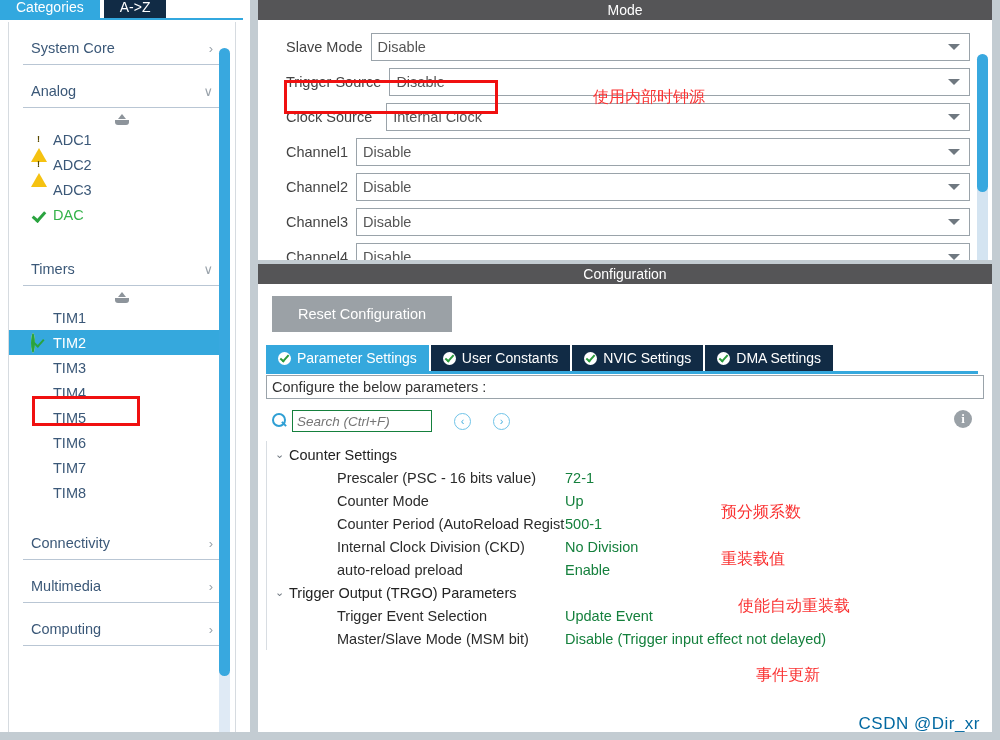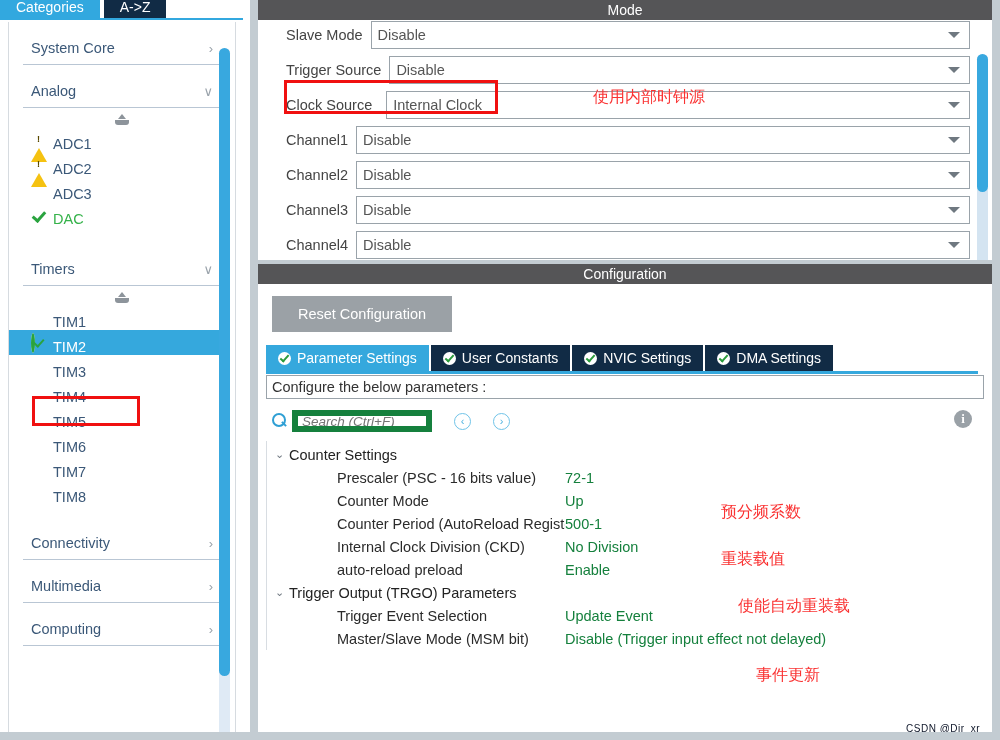--- a/index.html
+++ b/index.html
@@ -102,21 +102,21 @@
     width:14px;height:5px;
     background:#8d949b;
     border-radius:0 0 3px 3px;
   }
 
   .ip-list { padding: 0; }
   .ip-item {
     position: relative;
     height: 25px;
     display: flex;
-    align-items: flex-end;
+    align-items: center;
     padding-left: 30px;
     font-size: 14.5px;
     color: #3b5878;
   }
   .ip-item .ip-ico {
     position: absolute;
     left: 8px; top: 50%;
     transform: translateY(-50%);
     width: 16px; height: 16px;
   }
@@ -218,21 +218,21 @@
     position: absolute;
     left: 8px; top: -8px;
     width: 734px;
     height: 268px;
     background: #ffffff;
     overflow: hidden;
   }
   #mode-panel .panel-header { height: 28px; line-height: 36px; }
   .mode-body {
     position: relative;
-    padding: 0 0 0 0;
+    padding: 12px 0 0 0;
     background: #ffffff;
     height: 240px;
   }
   .mode-row {
     display: flex;
     align-items: center;
     height: 30px;
     margin-bottom: 5px;
     padding-left: 28px;
   }
@@ -384,21 +384,21 @@
   .search-ico::after {
     content: "";
     position: absolute;
     left: 11px; top: 11px;
     width: 6px; height: 2px;
     background: #2f9fd4;
     transform: rotate(45deg);
   }
   .search-input {
     width: 140px; height: 22px;
-    border: 6px solid #15803d;
+    border: 1px solid #15803d;
     background: #ffffff;
     font-size: 13.5px;
     font-style: italic;
     color: #a7acb1;
     padding-left: 4px;
     line-height: 20px;
     font-family: "Liberation Sans", sans-serif;
   }
   .nav-circ {
     width: 17px; height: 17px;
@@ -474,22 +474,22 @@
   .ann-text {
     position: absolute;
     color: #fa3232;
     font-size: 16px;
     font-family: "DejaVu Sans", sans-serif;
     white-space: nowrap;
   }
   .watermark {
     position: absolute;
     right: 12px; bottom: 8px;
-    color: #0f172a;
-    font-size: 10px;
+    color: #0369a1;
+    font-size: 17px;
     letter-spacing: 0.5px;
   }
   .bottom-strip {
     position: absolute;
     left: 0; bottom: 0;
     width: 1000px; height: 8px;
     background: #c3ccd2;
   }
 </style>
 </head>

